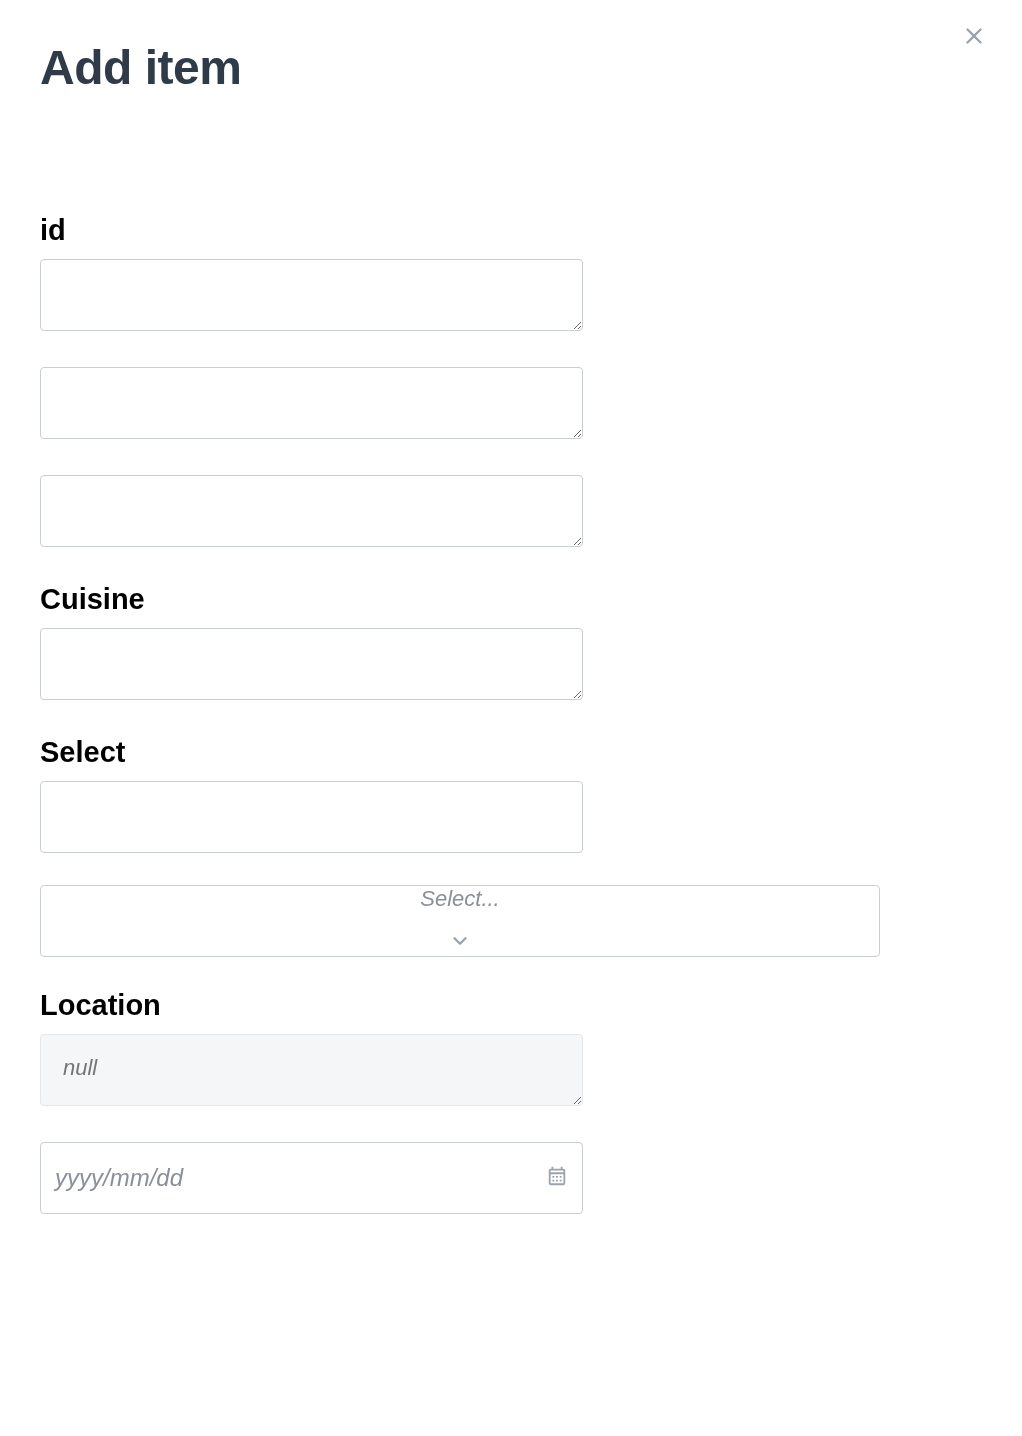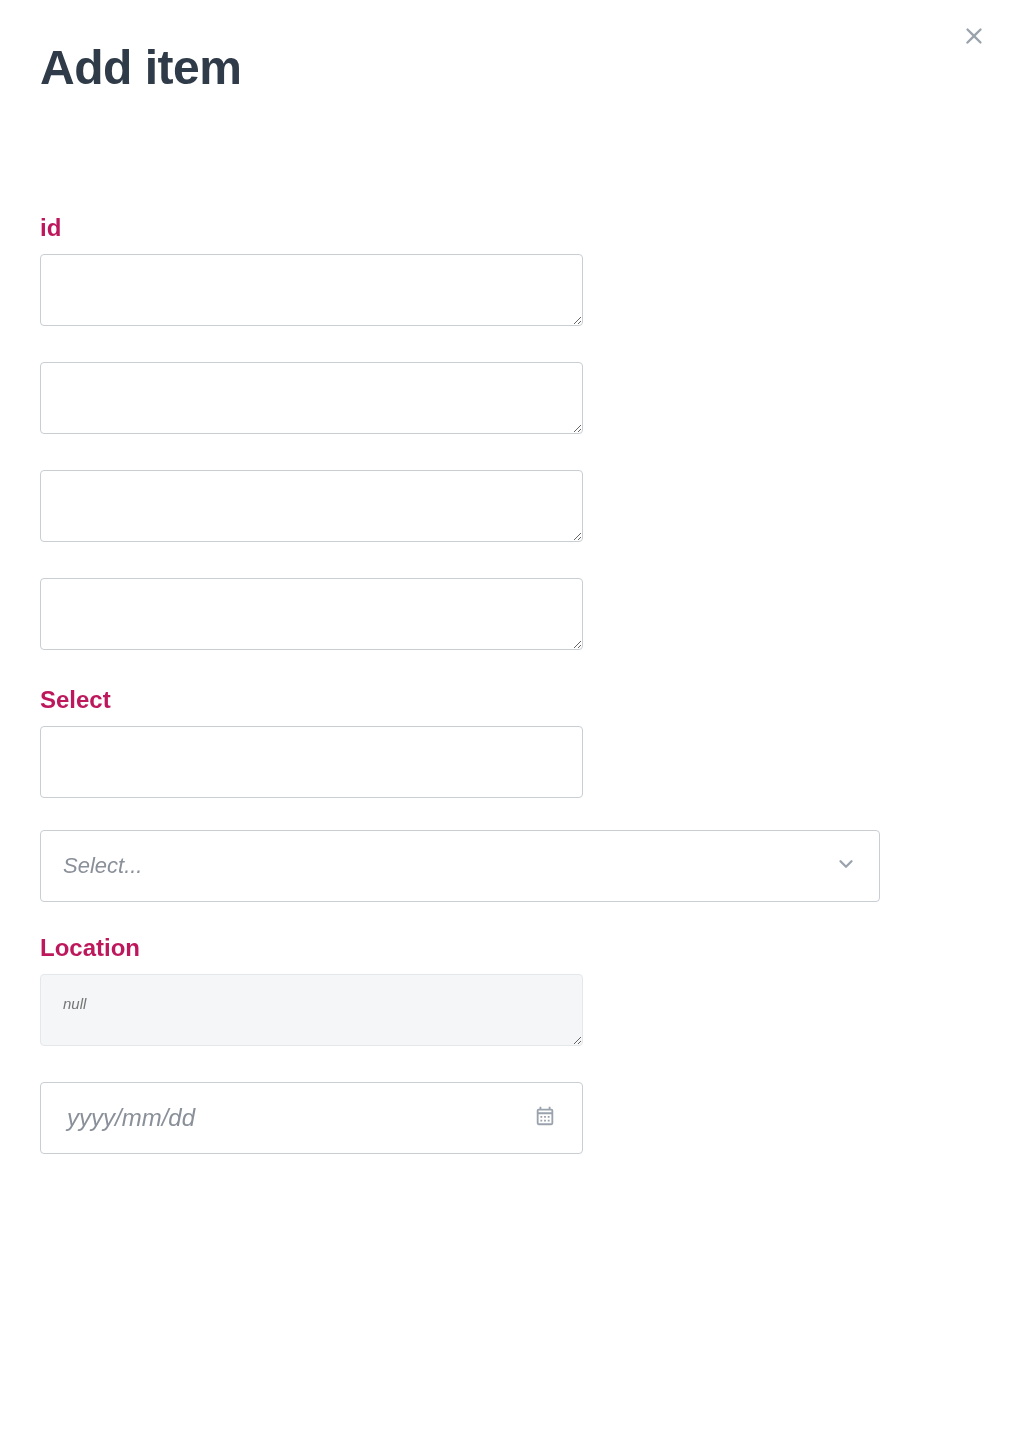--- a/index.html
+++ b/index.html
@@ -36,23 +36,23 @@
       font-weight: 700;
       color: #2f3b48;
       margin-bottom: 119px;
       letter-spacing: -0.5px;
     }
     .form-group {
       margin-bottom: 32px;
     }
     .form-label {
       display: block;
-      font-size: 24px;
+      font-size: 29px;
       font-weight: 700;
-      color: #be185d;
+      color: #000000;
       margin-bottom: 12px;
       margin-top: 13px;
     }
     .textarea-input {
       width: 543px;
       height: 72px;
       border: 1px solid #c9ced3;
       border-radius: 4px;
       padding: 10px 14px;
       font-size: 20px;
@@ -71,53 +71,54 @@
       font-family: inherit;
       background: #ffffff;
       color: #2f3b48;
     }
     .textarea-disabled {
       width: 543px;
       height: 72px;
       border: 1px solid #e5e8eb;
       border-radius: 4px;
       padding: 20px 22px;
-      font-size: 15px;
+      font-size: 22px;
       font-family: inherit;
       font-style: italic;
       resize: both;
       background: #f5f6f7;
       color: #8a9099;
     }
     .select-wrap {
       width: 840px;
       height: 72px;
       border: 1px solid #c9ced3;
       border-radius: 4px;
       padding: 0 22px;
       display: flex;
       align-items: center;
       justify-content: space-between;
       cursor: pointer;
       background: #ffffff;
+      flex-direction: column;
     }
     .select-placeholder {
       font-size: 22px;
       font-style: italic;
       color: #8a9099;
     }
     .select-chevron {
       color: #9aa3ad;
     }
     .date-wrap {
       width: 543px;
       height: 72px;
       border: 1px solid #c9ced3;
       border-radius: 4px;
-      padding: 0 26px;
+      padding: 0 14px;
       display: flex;
       align-items: center;
       justify-content: space-between;
       cursor: text;
       background: #ffffff;
     }
     .date-placeholder {
       font-size: 24px;
       font-style: italic;
       color: #8a9099;
@@ -146,20 +147,21 @@
 
 <div class="form-group">
   <textarea class="textarea-input" style=""></textarea>
 </div>
 
 <div class="form-group">
   <textarea class="textarea-input" style=""></textarea>
 </div>
 
 <div class="form-group">
+  <label class="form-label">Cuisine</label>
   <textarea class="textarea-input" style=""></textarea>
 </div>
 
 <div class="form-group">
   <label class="form-label">Select</label>
   <input type="text" class="text-input" style="">
 </div>
 
 <div class="form-group">
   <div class="select-wrap">

